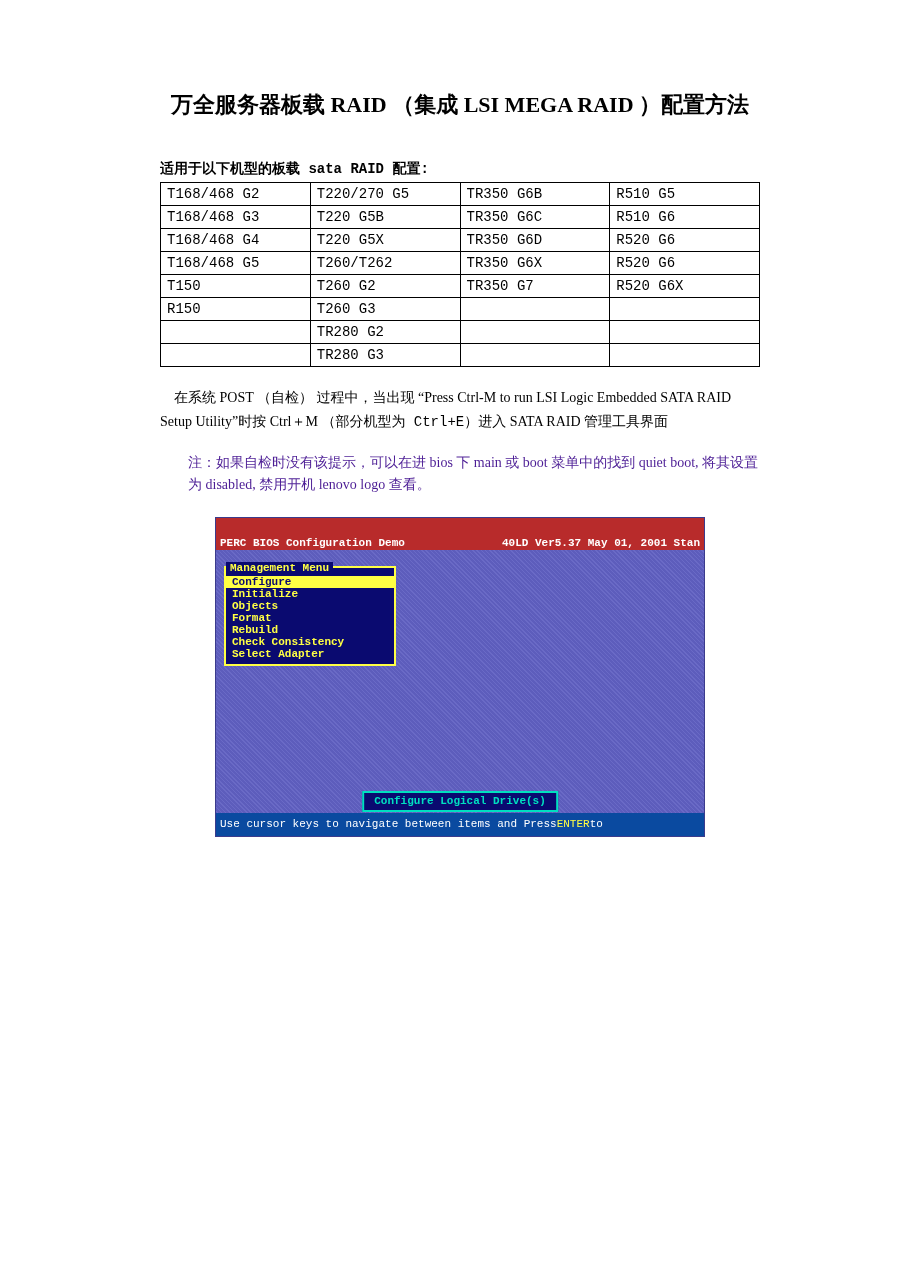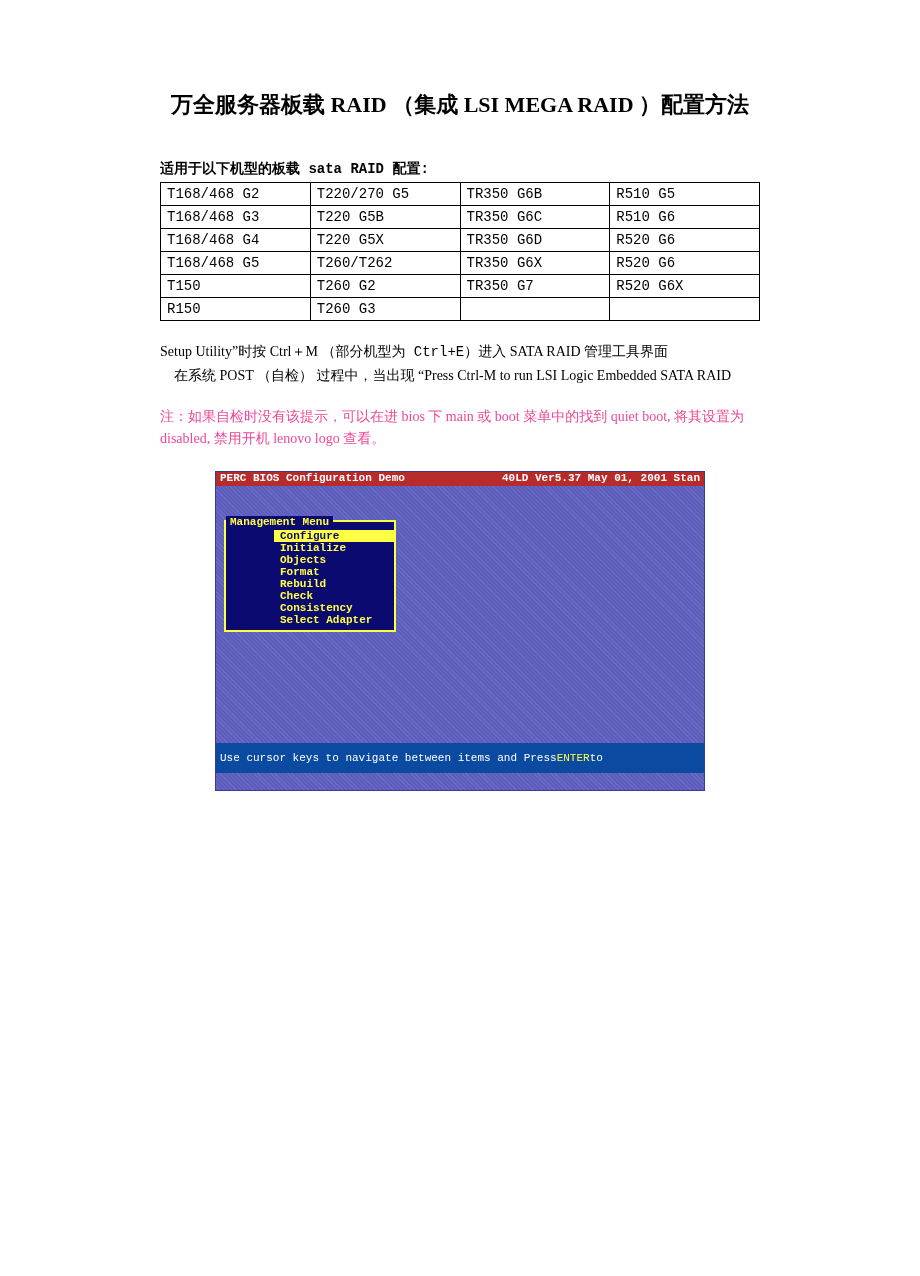--- a/index.html
+++ b/index.html
@@ -44,21 +44,22 @@
     .para {
       margin: 0 0 2px 0;
       line-height: 1.6;
       font-size: 14px;
     }
     .para .indent {
       display: inline-block;
       width: 1em;
     }
     .red {
-      color: #ec4899;
+      color: #4c1d95;
+      margin-left: 28px;
     }
     .mono { font-family: "Courier New", monospace; }
     .bios-wrap {
       margin-top: 20px;
       display: flex;
       justify-content: center;
     }
     .bios {
       width: 488px;
       height: 318px;
@@ -70,35 +71,35 @@
       background-image: repeating-linear-gradient(
         45deg,
         #5d5dbc 0, #5d5dbc 2px,
         #6a6ac6 2px, #6a6ac6 3px
       );
       border: 1px solid #3b3b8c;
     }
     .bios-top {
       position: absolute;
       top: 0; left: 0; right: 0;
-      height: 14px;
+      height: 32px;
       background: #b82b2b;
       color: #fff;
       display: flex;
-      align-items: flex-start;
+      align-items: flex-end;
       padding: 0 4px;
       font-weight: bold;
     }
     .bios-top .right {
       margin-left: auto;
     }
     .bios-bottom {
       position: absolute;
-      bottom: 17px; left: 0; right: 0;
-      height: 30px;
+      bottom: 0; left: 0; right: 0;
+      height: 23px;
       background: #0a4aa0;
       color: #fff;
       display: flex;
       align-items: center;
       padding: 0 4px;
     }
     .bios-bottom .hl {
       color: #ffff44;
     }
     .bios-menu {
@@ -117,21 +118,20 @@
       margin-bottom: 2px;
     }
     .bios-menu-title span {
       background: #0a0a70;
       padding: 0 4px;
     }
     .bios-menu-item {
       color: #ffff44;
       padding: 0 6px;
       font-weight: bold;
-      margin-left: 48px;
     }
     .bios-menu-item.selected {
       background: #ffff44;
       color: #0a0a70;
     }
     .bios-tooltip {
       position: absolute;
       bottom: 24px;
       left: 50%;
       transform: translateX(-50%);
@@ -181,28 +181,40 @@
           <td>T260 G2</td>
           <td>TR350 G7</td>
           <td>R520 G6X</td>
         </tr>
         <tr>
           <td>R150</td>
           <td>T260 G3</td>
           <td></td>
           <td></td>
         </tr>
+        <tr>
+          <td></td>
+          <td>TR280 G2</td>
+          <td></td>
+          <td></td>
+        </tr>
+        <tr>
+          <td></td>
+          <td>TR280 G3</td>
+          <td></td>
+          <td></td>
+        </tr>
       </tbody>
   </table>
 
   <p class="para">
-    <span> Setup Utility”时按 Ctrl＋M </span><span class="mono">（部分机型为 Ctrl+E）</span><span>进入 SATA RAID 管理工具界面</span>
+    <span class="indent"></span><span>在系统 POST （自检） 过程中，当出现 “Press Ctrl-M to run LSI Logic Embedded SATA RAID</span>
   </p>
   <p class="para">
-    <span class="indent"></span><span>在系统 POST （自检） 过程中，当出现 “Press Ctrl-M to run LSI Logic Embedded SATA RAID</span>
+    <span> Setup Utility”时按 Ctrl＋M </span><span class="mono">（部分机型为 Ctrl+E）</span><span>进入 SATA RAID 管理工具界面</span>
   </p>
 
   <br>
 
   <p class="para red">
     <span>注：如果自检时没有该提示，可以在进 bios 下 main 或 boot 菜单中的找到 quiet boot, 将其设置为 disabled, 禁用开机 lenovo logo 查看。</span>
   </p>
 
   <div class="bios-wrap">
     <div class="bios">

